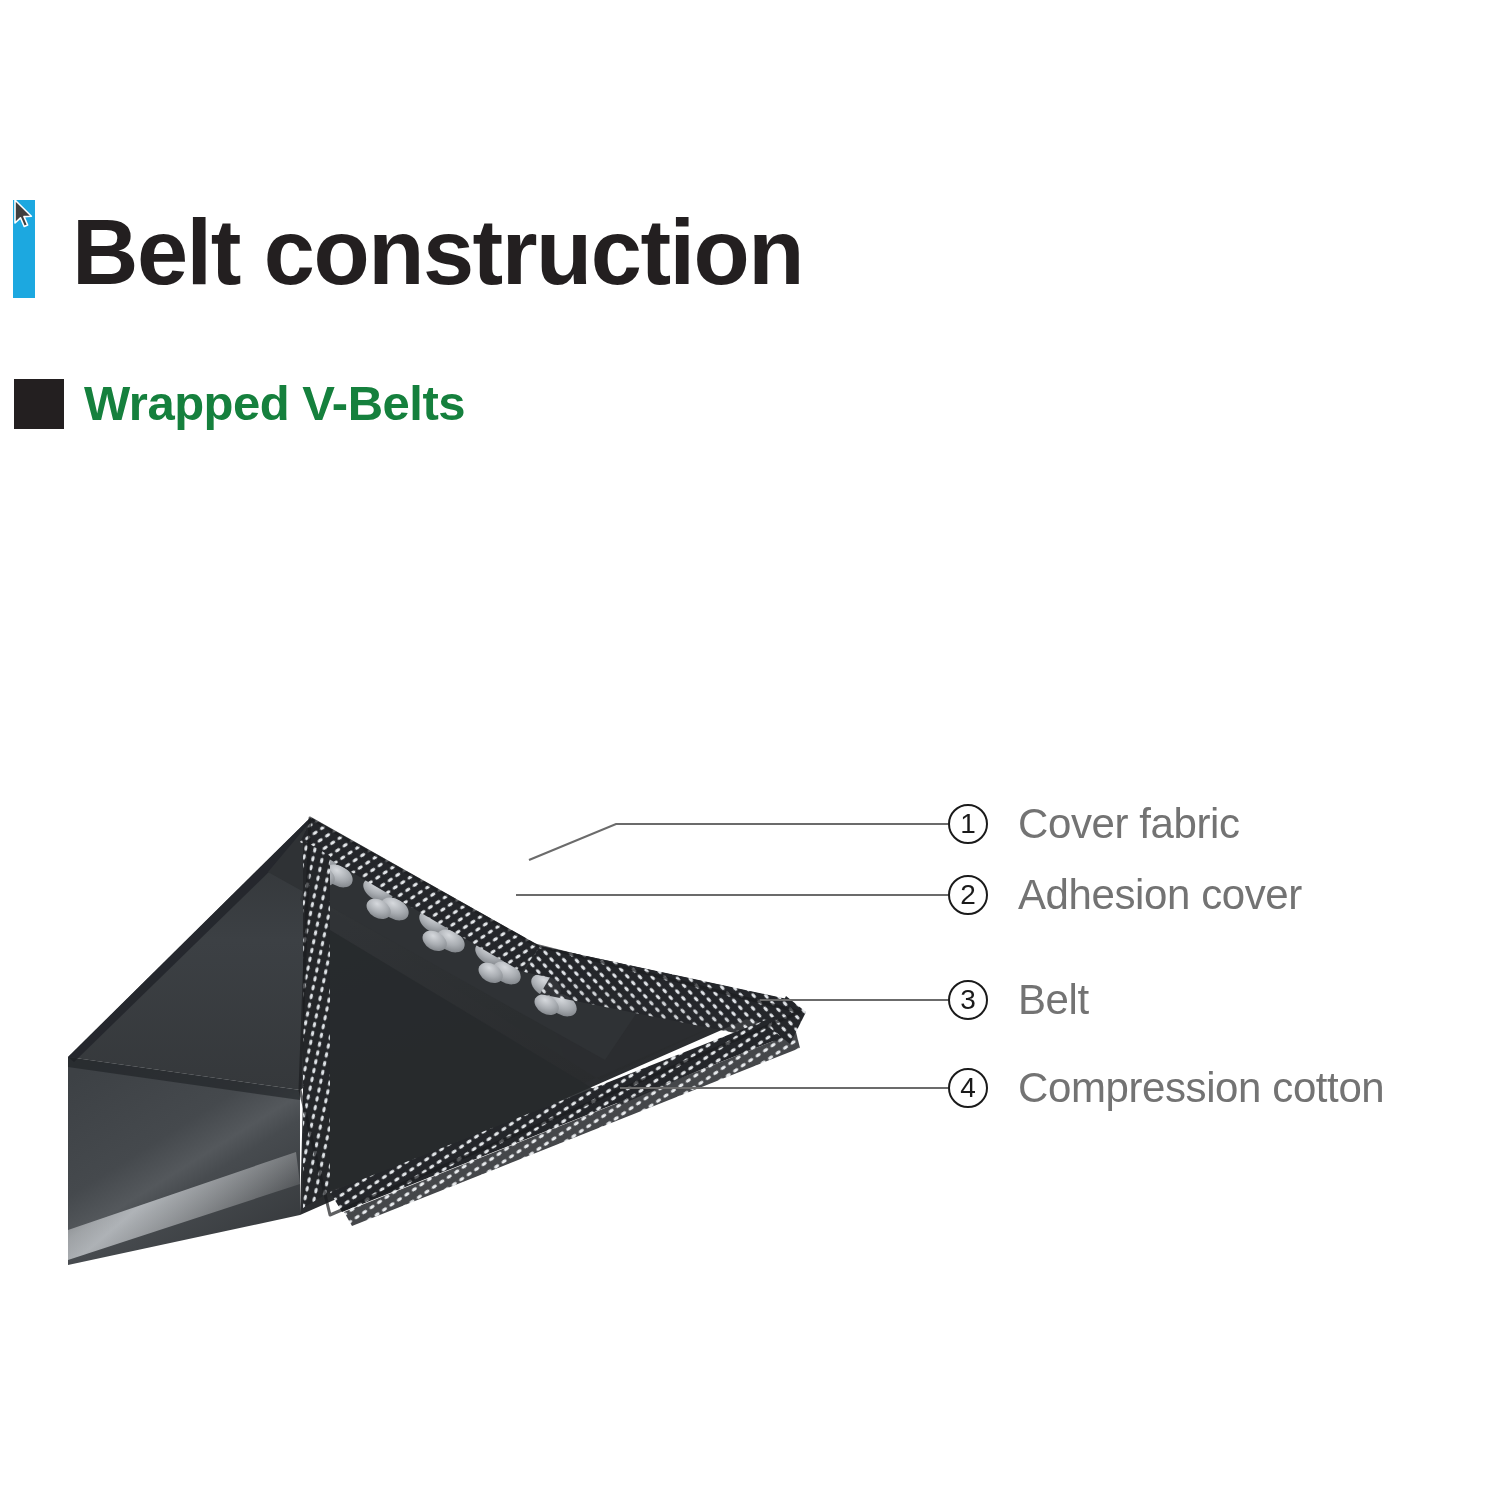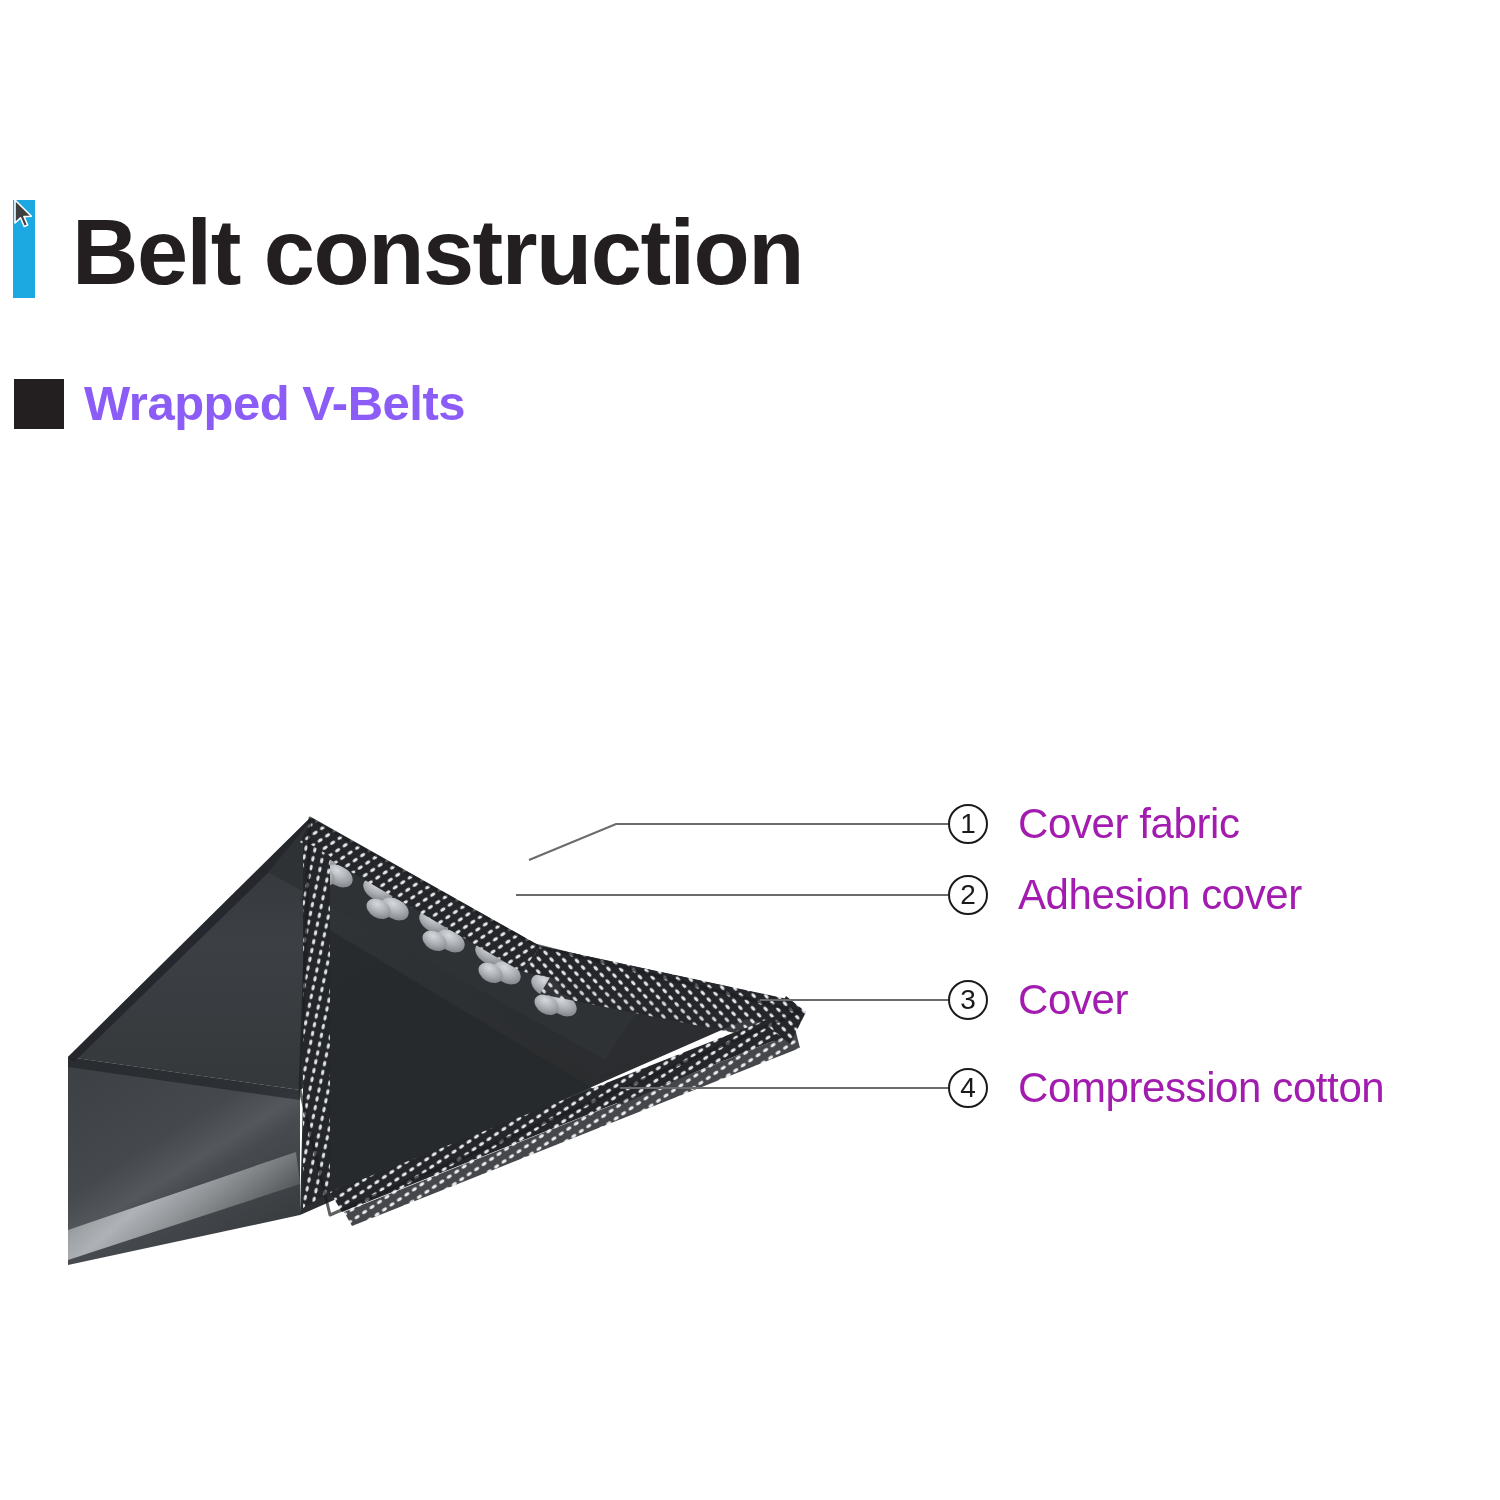--- a/index.html
+++ b/index.html
@@ -46,21 +46,21 @@
     height: 50px;
     background: #231f20;
   }
   .section-title {
     position: absolute;
     left: 84px;
     top: 378px;
     font-size: 49px;
     font-weight: bold;
     letter-spacing: -0.5px;
-    color: #8b5cf6;
+    color: #15803d;
     line-height: 1.05;
     white-space: nowrap;
   }
 
   
   .body-text {
     position: absolute;
     left: 86px;
     top: 462px;
     width: 1390px;
@@ -118,21 +118,21 @@
     font-family: "Liberation Sans", sans-serif;
     font-size: 28px;
     color: #1a1a1a;
     line-height: 1;
     flex: 0 0 auto;
   }
   .legend-label {
     margin-left: 30px;
     font-family: "Liberation Sans", sans-serif;
     font-size: 42px;
-    color: #a21caf;
+    color: #737373;
     letter-spacing: -0.4px;
     white-space: nowrap;
   }
 
   
   .cursor {
     position: absolute;
     left: 13px;
     top: 199px;
     width: 22px;
@@ -316,21 +316,21 @@
       <div class="legend-row" style="left:948px; top:41px;">
         <span class="legend-num">1</span>
         <span class="legend-label">Cover fabric</span>
       </div>
       <div class="legend-row" style="left:948px; top:112px;">
         <span class="legend-num">2</span>
         <span class="legend-label">Adhesion cover</span>
       </div>
       <div class="legend-row" style="left:948px; top:217px;">
         <span class="legend-num">3</span>
-        <span class="legend-label">Cover</span>
+        <span class="legend-label">Belt</span>
       </div>
       <div class="legend-row" style="left:948px; top:305px;">
         <span class="legend-num">4</span>
         <span class="legend-label">Compression cotton</span>
       </div>
     </div>
   </div>
 
 </div>
 

